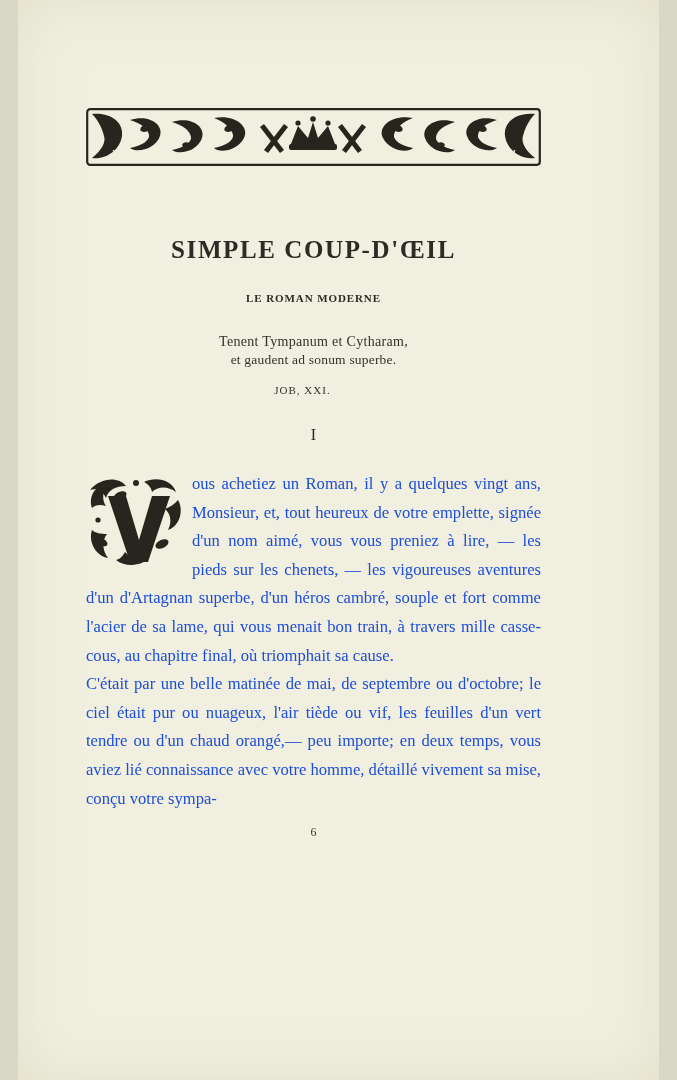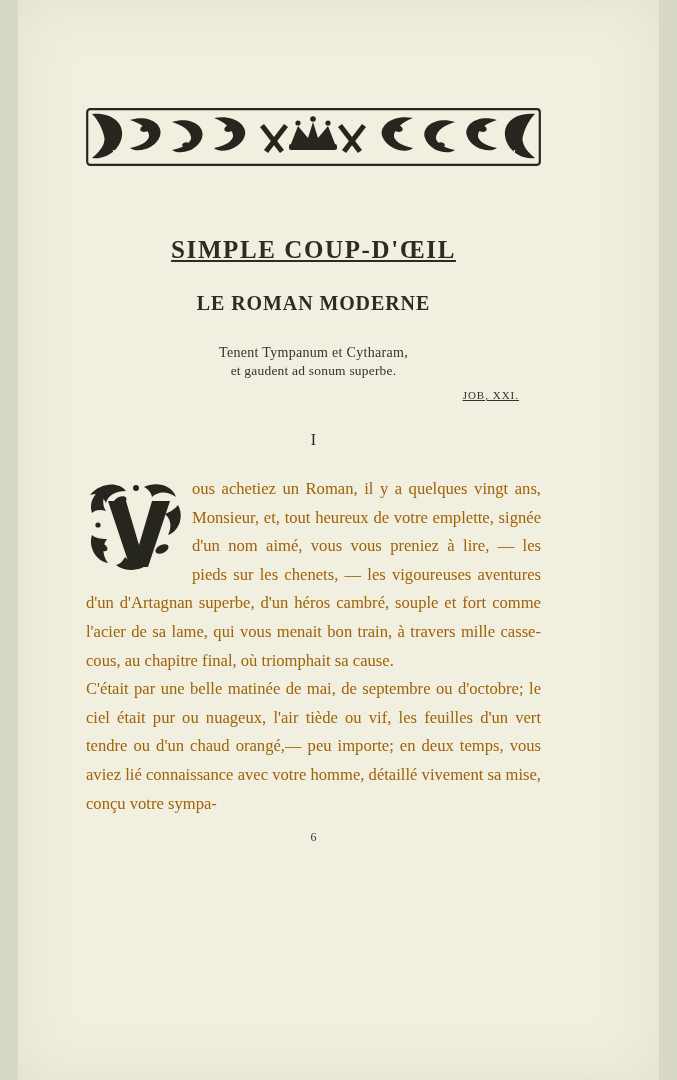--- a/index.html
+++ b/index.html
@@ -40,75 +40,73 @@
   .ornament svg { display: block; }
 
   
   .title {
     margin-top: 70px;
     text-align: center;
     font-size: 25px;
     letter-spacing: 1.6px;
     color: #2c2c26;
     font-family: "Liberation Serif", serif;
-    text-decoration: underline;
   }
   .sur {
     margin-top: 36px;
     text-align: center;
     font-size: 10px;
     letter-spacing: 1.4px;
     color: #33332b;
   }
   .subtitle {
     margin-top: 28px;
     text-align: center;
-    font-size: 20px;
+    font-size: 11px;
     letter-spacing: 0.9px;
     color: #2c2c26;
   }
 
   
   .epigraph {
     margin-top: 30px;
     text-align: center;
     color: #33332b;
   }
   .epigraph .l1 {
     font-size: 14px;
     letter-spacing: 0.3px;
   }
   .epigraph .l2 {
     font-size: 13.5px;
     letter-spacing: 0.2px;
     margin-top: 2px;
   }
   .epigraph .src {
-    margin-top: 10px;
+    margin-top: 16px;
     font-size: 11px;
     letter-spacing: 1px;
-    text-align: right;
+    text-align: center;
     padding-right: 22px;
-    text-decoration: underline;
   }
 
   
   .section-num {
     margin-top: 30px;
     text-align: center;
     font-size: 16px;
     color: #2c2c26;
   }
 
   
   .body-text {
     margin-top: 26px;
     font-size: 16.6px;
     line-height: 28.6px;
-    color: #a16207;
+    color: #1d4ed8;
     text-align: justify;
     text-justify: inter-word;
   }
   .para { margin: 0; }
 
   .dropcap-wrap {
     position: relative;
     min-height: 102px;
   }
   .dropcap {

